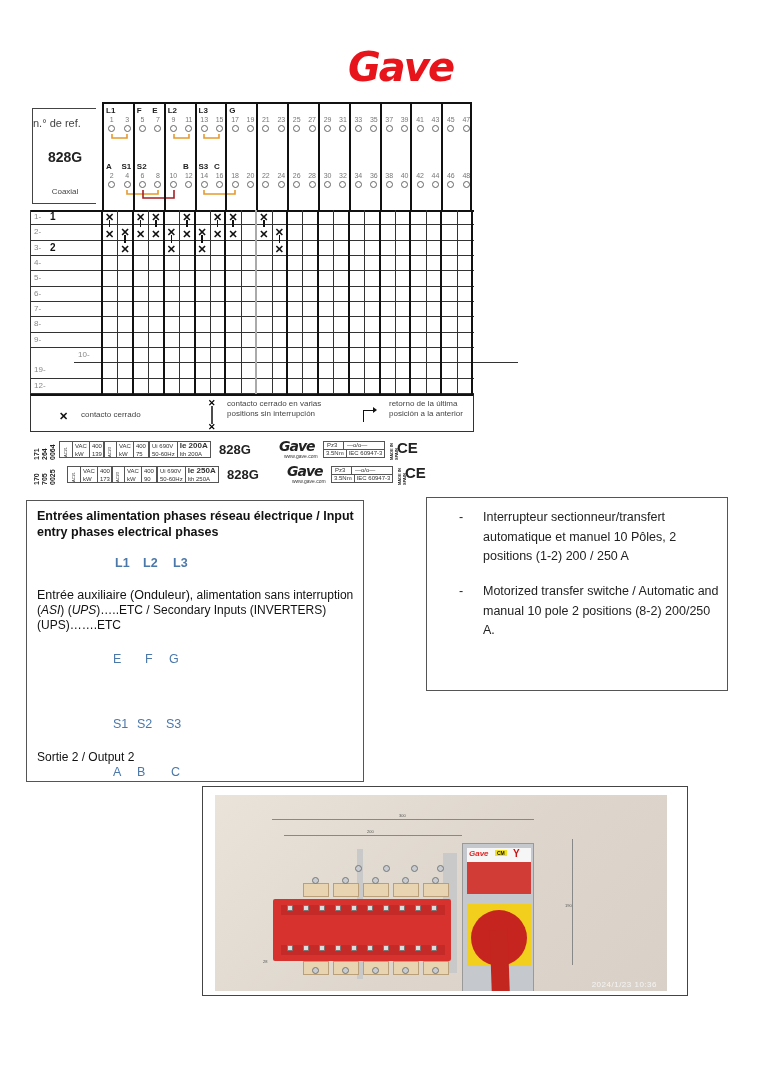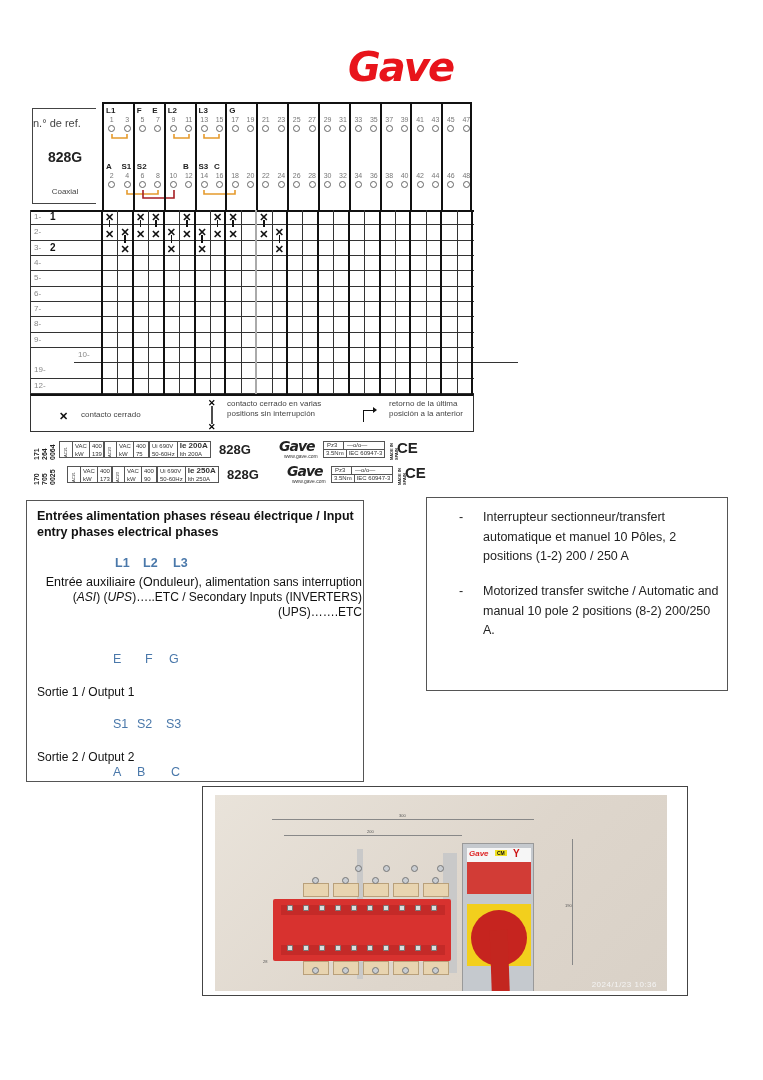--- a/index.html
+++ b/index.html
@@ -453,25 +453,24 @@
       <span style="position:absolute;left:364px;top:1px;font-size:4px;writing-mode:vertical-rl;transform:rotate(180deg);font-weight:bold;">MADE IN SPAIN</span>
       <span class="ce" style="left:372px;">CE</span>
     </div>
   </div>
 
 <div class="box-left">
   <div class="h">Entrées alimentation phases réseau électrique / Input entry phases electrical phases</div>
   <span class="blue b" style="left:88px;top:55px;">L1</span>
   <span class="blue b" style="left:116px;top:55px;">L2</span>
   <span class="blue b" style="left:146px;top:55px;">L3</span>
-  <div class="p" style="top:74px;text-align:right;"><span style="font-size:12.5px">Entrée auxiliaire (Onduleur)</span><span>, alimentation sans interruption (</span><i>ASI</i><span>) (</span><i>UPS</i><span>)…..ETC / Secondary Inputs (INVERTERS) (UPS)…….ETC</span></div>
+  <div class="p" style="top:87px;"><span style="font-size:12.5px">Entrée auxiliaire (Onduleur)</span><span>, alimentation sans interruption (</span><i>ASI</i><span>) (</span><i>UPS</i><span>)…..ETC / Secondary Inputs (INVERTERS) (UPS)…….ETC</span></div>
   <span class="blue" style="left:86px;top:151px;">E</span>
   <span class="blue" style="left:118px;top:151px;">F</span>
   <span class="blue" style="left:142px;top:151px;">G</span>
-  <div class="p" style="top:184px;">Sortie 1 / Output 1</div>
   <span class="blue" style="left:86px;top:216px;">S1</span>
   <span class="blue" style="left:110px;top:216px;">S2</span>
   <span class="blue" style="left:139px;top:216px;">S3</span>
   <div class="p" style="top:249px;">Sortie 2 / Output 2</div>
   <span class="blue" style="left:86px;top:264px;">A</span>
   <span class="blue" style="left:110px;top:264px;">B</span>
   <span class="blue" style="left:144px;top:264px;">C</span>
 </div>
 
 <div class="box-right">

